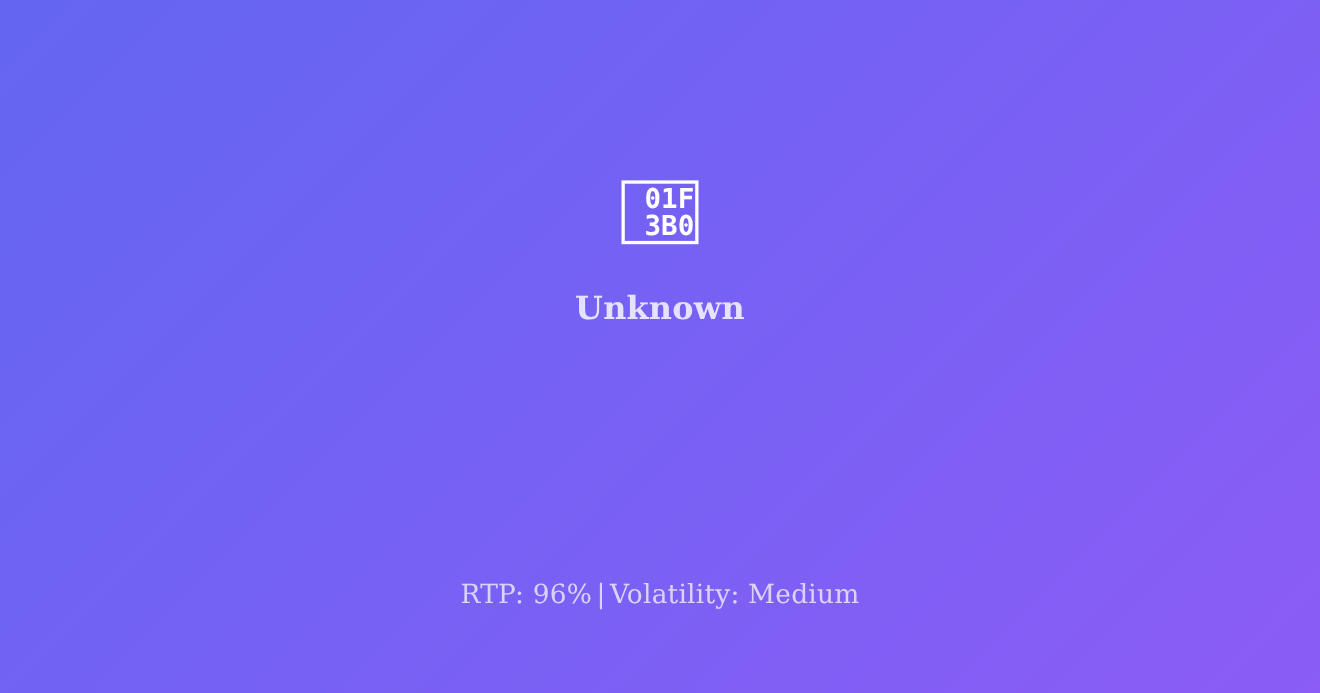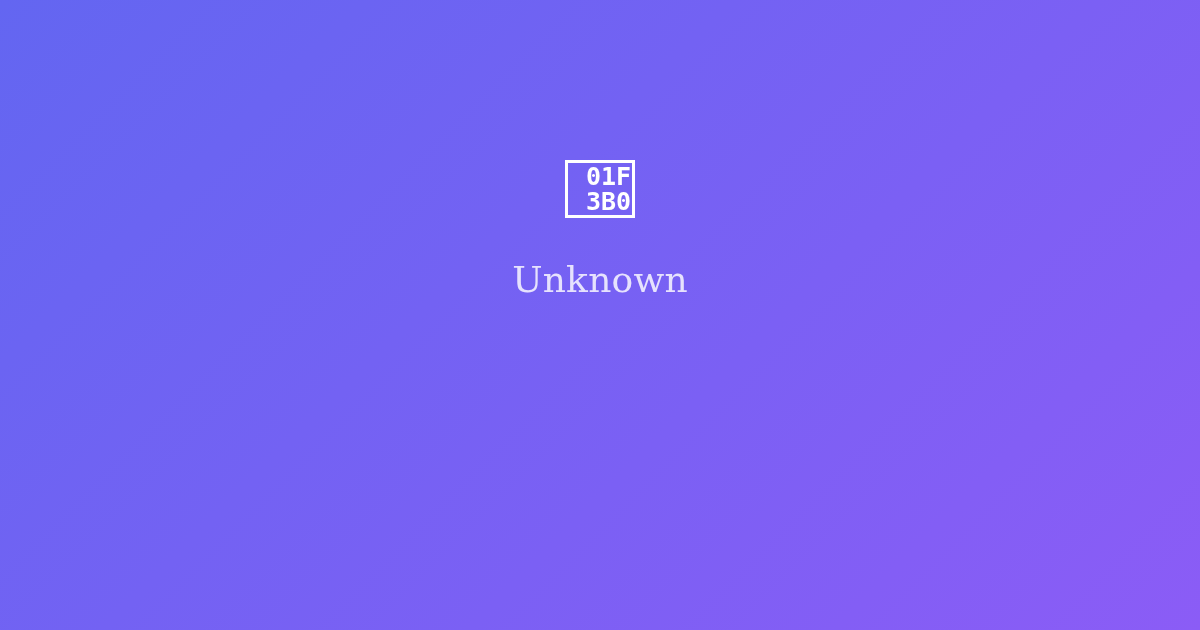--- a/index.html
+++ b/index.html
@@ -81,22 +81,22 @@
     color: #ffffff;
     letter-spacing: 0.5px;
     line-height: 1;
     margin: 0;
   }
 
   #game-subtitle {
     margin: 12px;
     margin-top: 44px;
     font-family: "DejaVu Serif", "Liberation Serif", serif;
-    font-size: 36px;
-    font-weight: 400;
+    font-size: 29px;
+    font-weight: 700;
     color: rgba(255, 255, 255, 0.82);
     line-height: 1;
     letter-spacing: 0.2px;
   }
 
   
   #game-stats {
     position: absolute;
     left: 0;
     right: 0;
@@ -128,14 +128,17 @@
         <span class="tofu-row">3B0</span>
       </span>
 
 
     </div>
 
     <p id="game-subtitle">Unknown</p>
 
   </div>
 
+  <div id="game-stats">
+    <span>RTP: 96%</span><span class="sep">|</span><span>Volatility: Medium</span>
+  </div>
 
 </div>
 
 </body></html>

